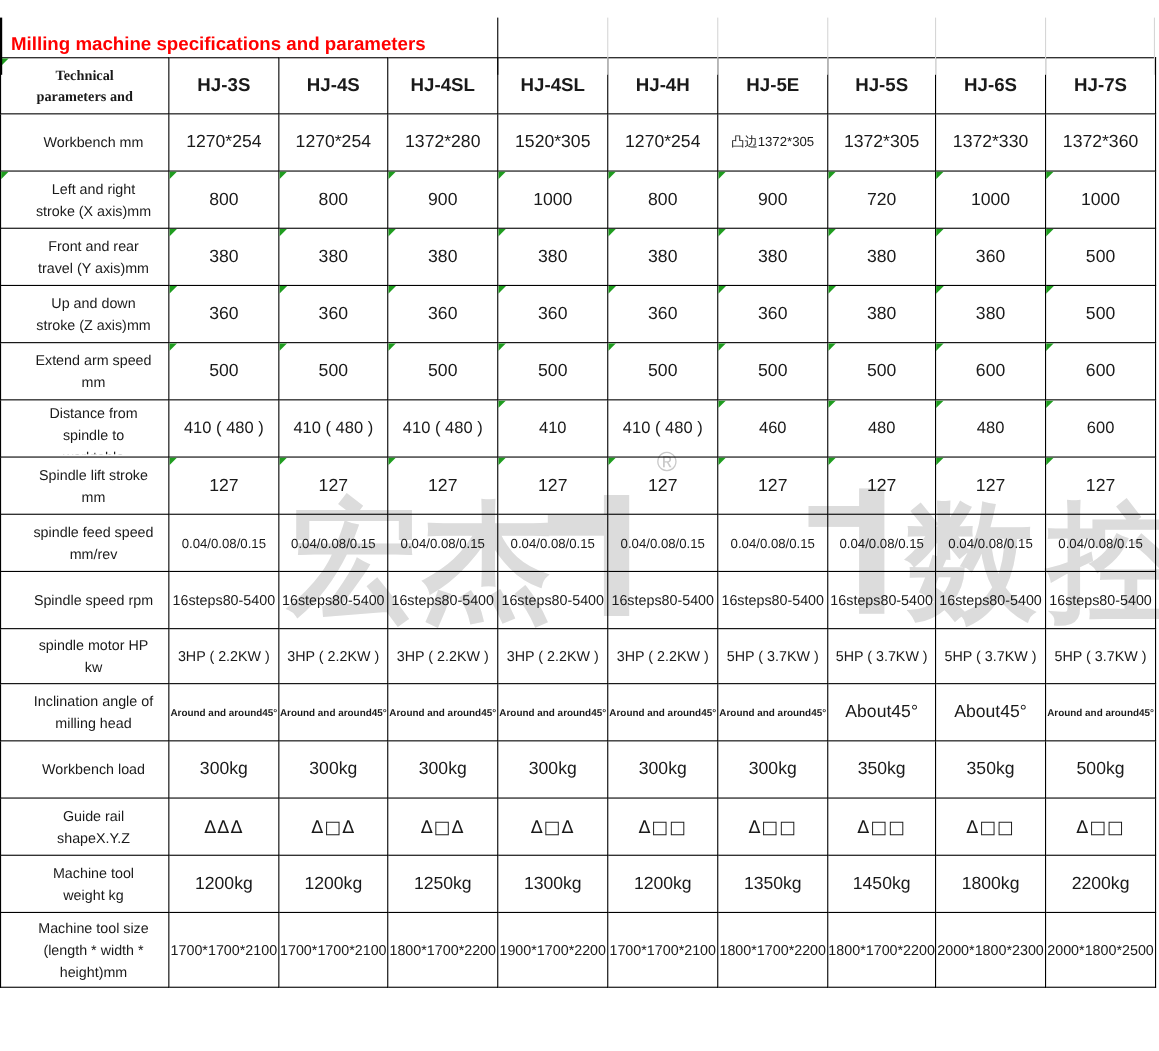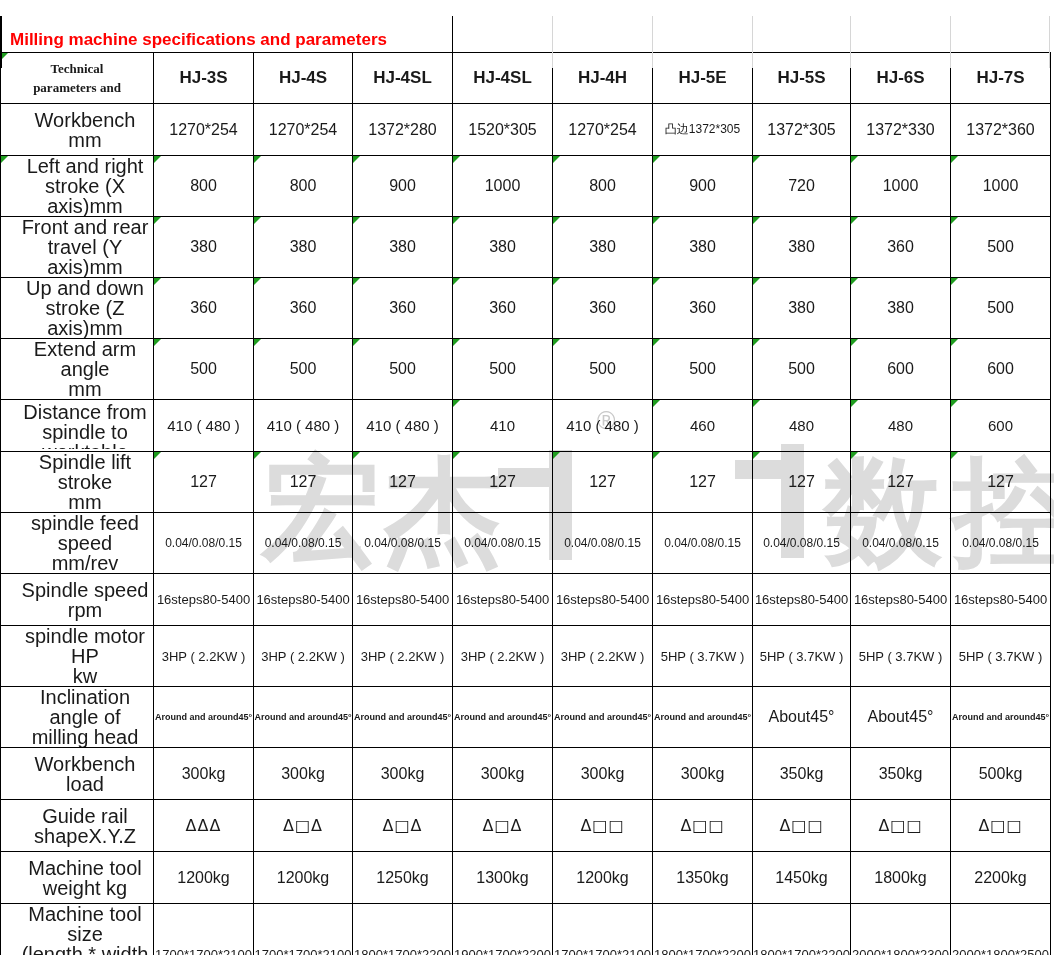--- a/index.html
+++ b/index.html
@@ -17,21 +17,21 @@
   .wm-char{position:absolute;font-size:118px;font-weight:bold;color:#dcdcdc;line-height:1;}
   .wm-reg{position:absolute;font-size:25px;color:#c9c9c9;font-weight:normal;}
   .wm-bar{position:absolute;background:#dcdcdc;}
   
   #tbl-wrap{position:absolute;left:0;top:52px;z-index:2;}
   table{border-collapse:collapse;table-layout:fixed;width:1050px;background:transparent;}
   th,td{border:1px solid #000;text-align:center;vertical-align:middle;position:relative;
         padding:0;background:transparent;overflow:hidden;}
   th{font-weight:bold;font-size:17px;}
   .corner-th{font-size:13px;line-height:19px;white-space:pre-line;font-family:Liberation Serif, serif;}
-  .lblwrap{font-size:20px;line-height:20px;white-space:pre-line;font-weight:normal;padding-left:16px;}
+  .lblwrap{font-size:13px;line-height:20px;white-space:pre-line;font-weight:normal;padding-left:16px;}
   .clip3{height:49px;overflow:hidden;padding-top:2px;box-sizing:border-box;}
   td.vtop{vertical-align:top;}
   .md{font-size:16px;}
   .sm{font-size:12px;}
   .xs{font-size:13px;}
   .dist{font-size:15px;}
   .taper{font-size:15px;}
   .mot{font-size:13px;}
   .tiny{font-size:9px;font-weight:600;letter-spacing:0;}
   .about{font-size:16px;}
@@ -156,21 +156,21 @@
             <td class="md">360<span class="flag"></span></td>
             <td class="md">360<span class="flag"></span></td>
             <td class="md">360<span class="flag"></span></td>
             <td class="md">360<span class="flag"></span></td>
             <td class="md">380<span class="flag"></span></td>
             <td class="md">380<span class="flag"></span></td>
             <td class="md">500<span class="flag"></span></td>
           </tr>
           <tr style="height: 52px;">
             <td>
-              <div class="lblwrap">Extend arm angle
+              <div class="lblwrap">Extend arm speed
 mm</div>
             </td>
             <td class="md">500<span class="flag"></span></td>
             <td class="md">500<span class="flag"></span></td>
             <td class="md">500<span class="flag"></span></td>
             <td class="md">500<span class="flag"></span></td>
             <td class="md">500<span class="flag"></span></td>
             <td class="md">500<span class="flag"></span></td>
             <td class="md">500<span class="flag"></span></td>
             <td class="md">600<span class="flag"></span></td>

